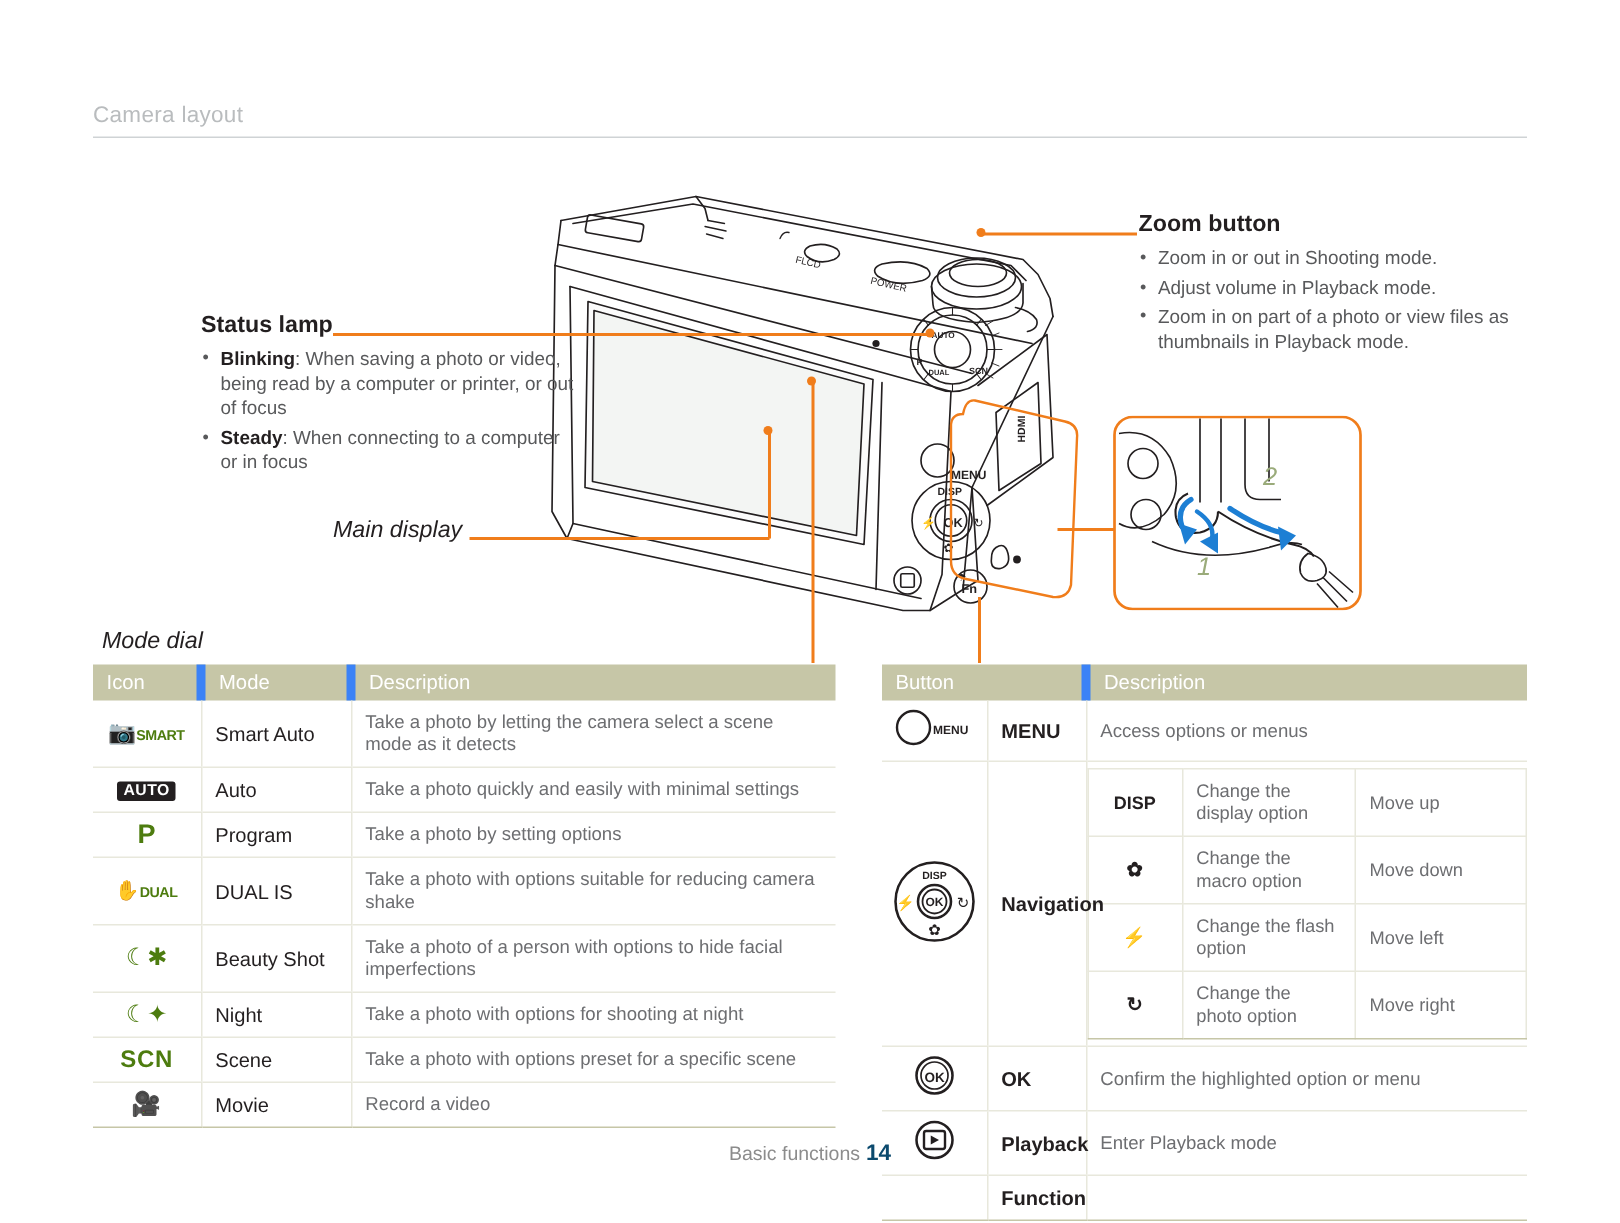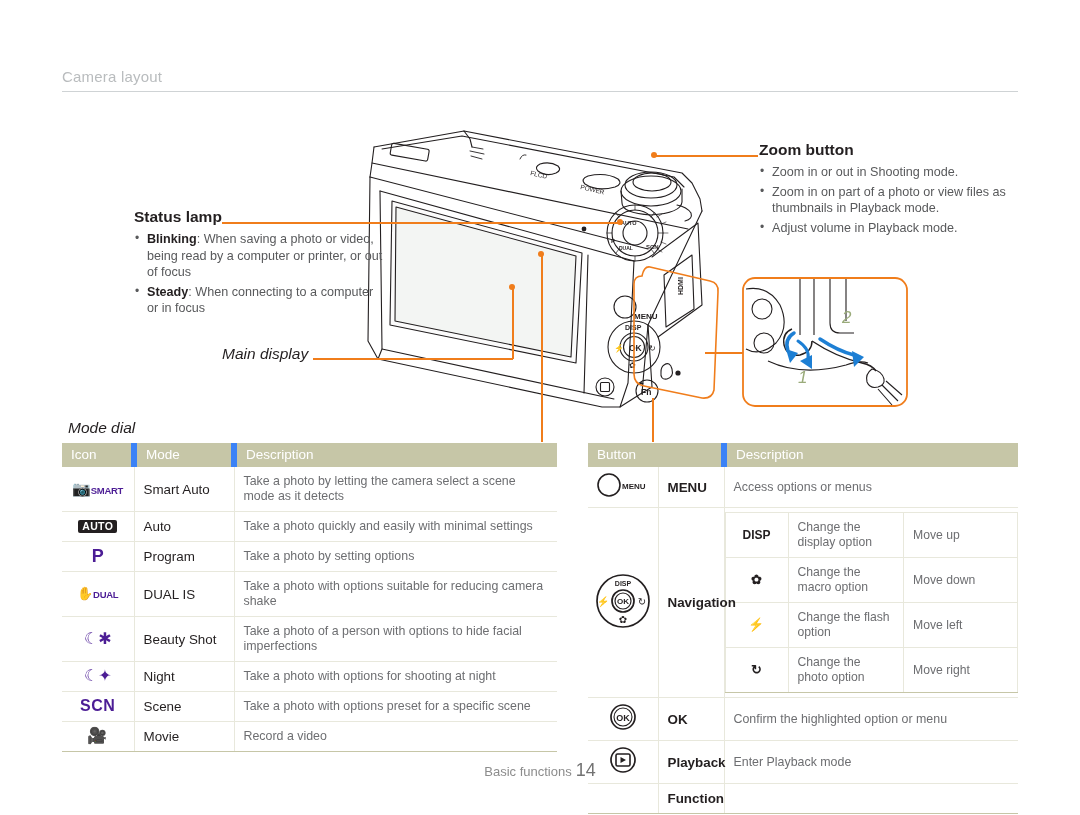--- a/index.html
+++ b/index.html
@@ -148,21 +148,21 @@
     color: #231f20;
     padding: 5px 4px;
   }
   .spec-table td.name-cell {
     color: #231f20;
     font-size: 13.4px;
   }
   #button-table td.name-cell { font-weight: bold; }
 
   
-  .mi { display: inline-block; line-height: 1; color: #4c1d95; }
+  .mi { display: inline-block; line-height: 1; color: #4d7c0f; }
   .mi-smart { font-size: 14px; font-weight: bold; letter-spacing: -0.3px; }
   .mi-smart .cam { font-size: 15px; }
   .mi-smart .tx  { font-size: 9.5px; }
   .mi-auto {
     background: #231f20; color: #fff;
     font-size: 10.5px; font-weight: bold;
     padding: 1.5px 4px; border-radius: 2px;
     letter-spacing: 0.3px;
   }
   .mi-p { font-size: 18px; font-weight: bold; }
@@ -207,23 +207,23 @@
   
   #footer {
     position: absolute;
     left: 0; top: 760px;
     width: 1080px;
     text-align: center;
     font-size: 13px;
     color: #8c8c8c;
   }
   #footer .pg {
-    color: #737373;
-    font-size: 18px;
-    font-weight: normal;
+    color: #0c4a6e;
+    font-size: 15px;
+    font-weight: bold;
     margin-left: 4px;
   }
 </style>
 </head>
 <body>
 
 <div class="page-header">
   <div class="title">Camera layout</div>
   <div class="rule"></div>
 </div>
@@ -371,22 +371,22 @@
   <polygon points="58,84 70,78 70,92" fill="#1d7fd4"></polygon>
 
   <text x="56" y="106" font-family="Liberation Sans, sans-serif" font-size="17" fill="#9aab7a" font-style="italic">1</text>
   <text x="100" y="46" font-family="Liberation Sans, sans-serif" font-size="17" fill="#9aab7a" font-style="italic">2</text>
 </svg>
 
 <div class="callout" id="callout-zoom">
   <h3>Zoom button</h3>
   <ul>
     <li>Zoom in or out in Shooting mode.</li>
+    <li>Adjust volume in Playback mode.</li>
     <li>Zoom in on part of a photo or view files as thumbnails in Playback mode.</li>
-    <li>Adjust volume in Playback mode.</li>
   </ul>
 </div>
 
 <div class="callout" id="callout-status">
   <h3>Status lamp</h3>
   <ul>
     <li><b>Blinking</b><span>: When saving a photo or video, being read by a computer or printer, or out of focus</span></li>
     <li><b>Steady</b><span>: When connecting to a computer or in focus</span></li>
   </ul>
 </div>

